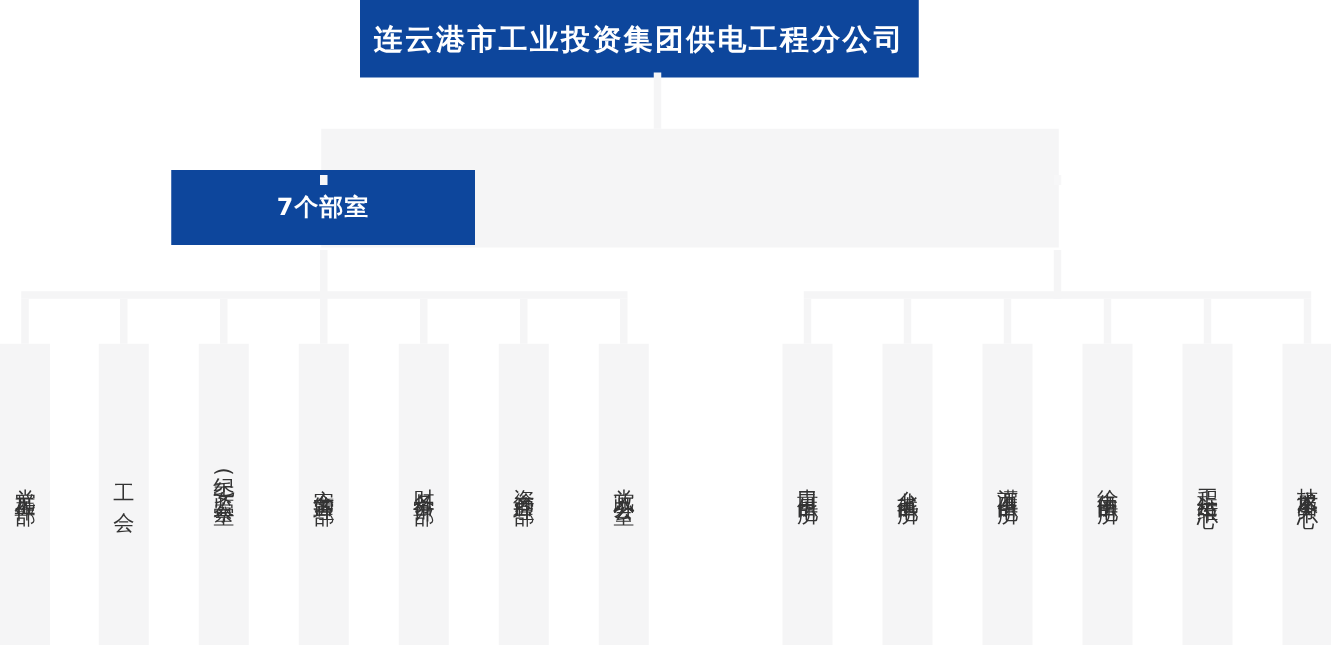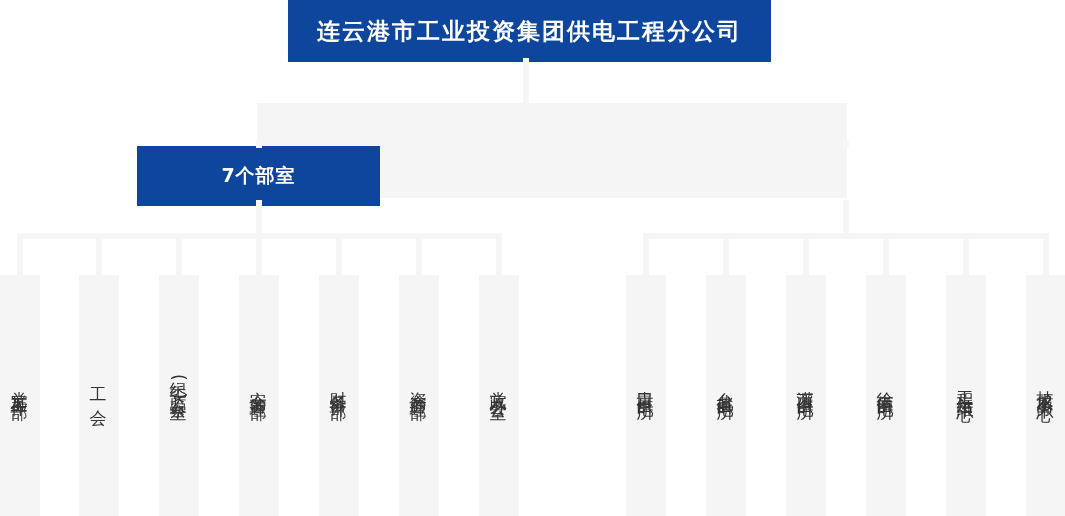--- a/index.html
+++ b/index.html
@@ -47,34 +47,34 @@
   .tick {
     position: absolute;
     width: 6px;
     background: #f7f7f8;
     z-index: 3;
   }
   
   .node-root {
     position: absolute;
     left: 288px; top: 0;
-    width: 483px; height: 62px;
+    width: 447px; height: 62px;
     background: #0d469c;
     color: #ffffff;
     display: flex;
     align-items: center;
     justify-content: center;
     font-size: 23px;
     font-weight: bold;
     letter-spacing: 2px;
     z-index: 2;
   }
   .node-branch {
     position: absolute;
-    top: 146px;
+    top: 136px;
     height: 60px;
     background: #0d469c;
     color: #ffffff;
     display: flex;
     align-items: center;
     justify-content: center;
     font-size: 19px;
     font-weight: bold;
     letter-spacing: 1px;
     z-index: 2;

